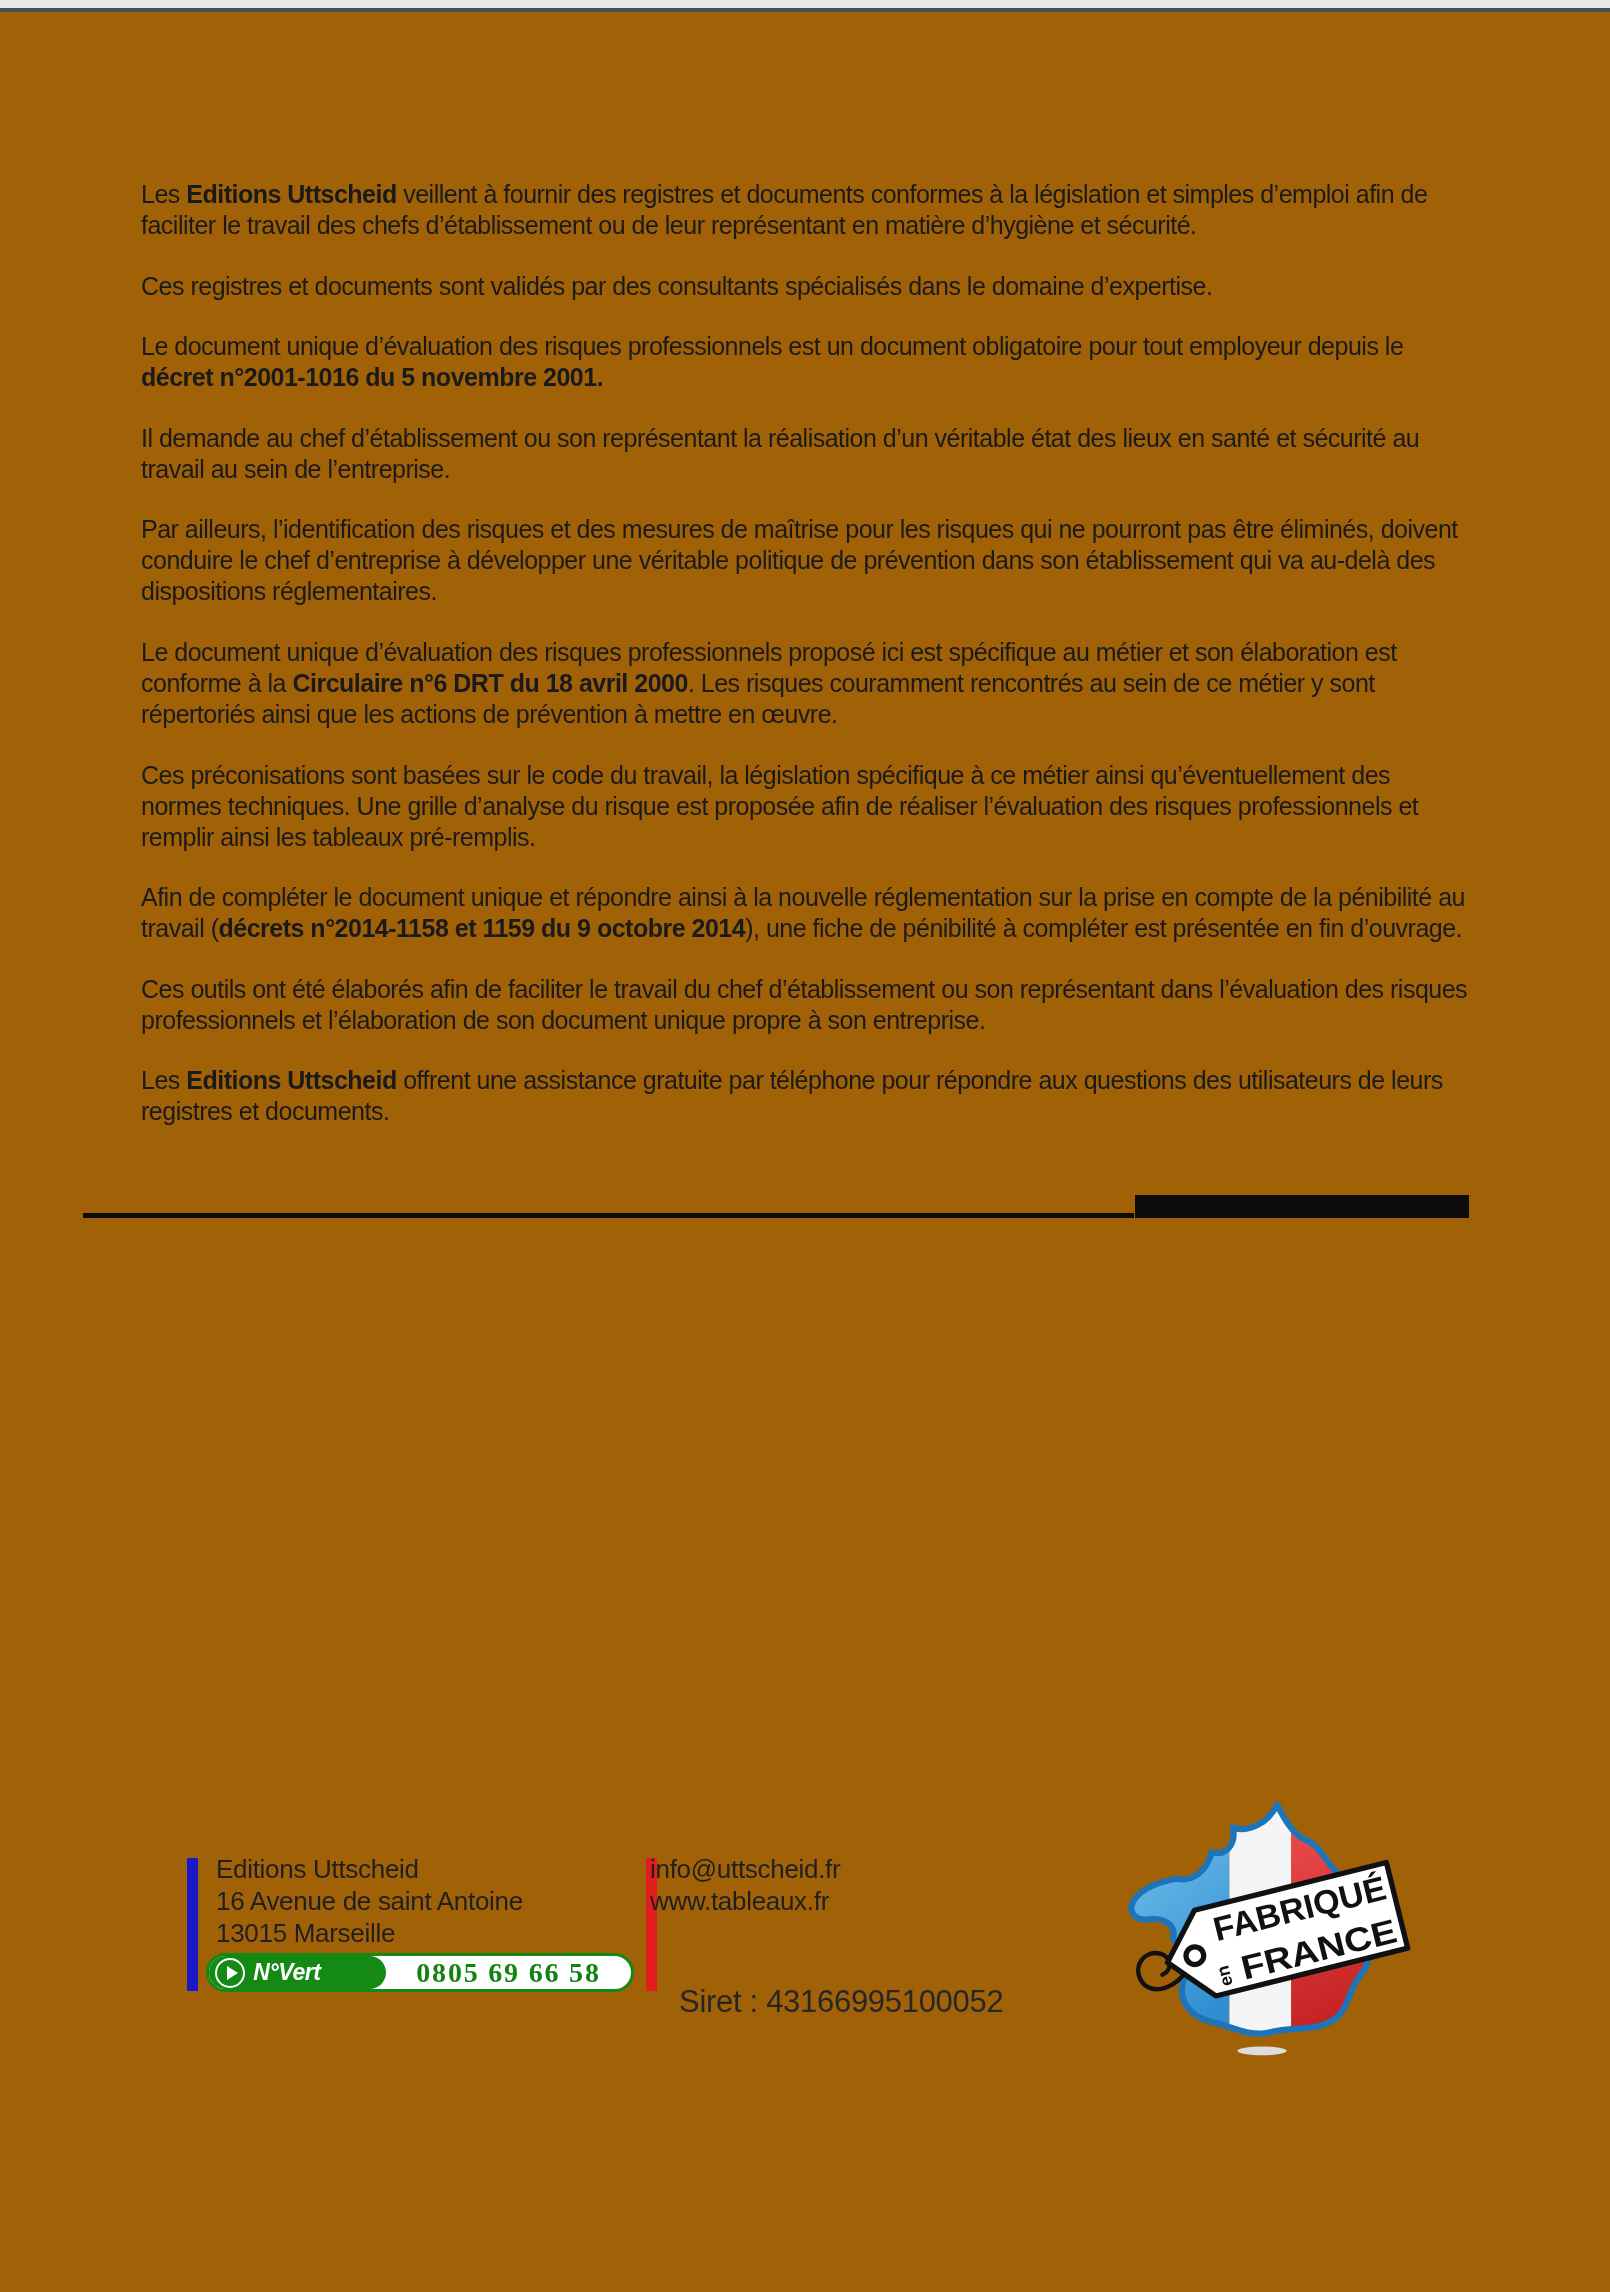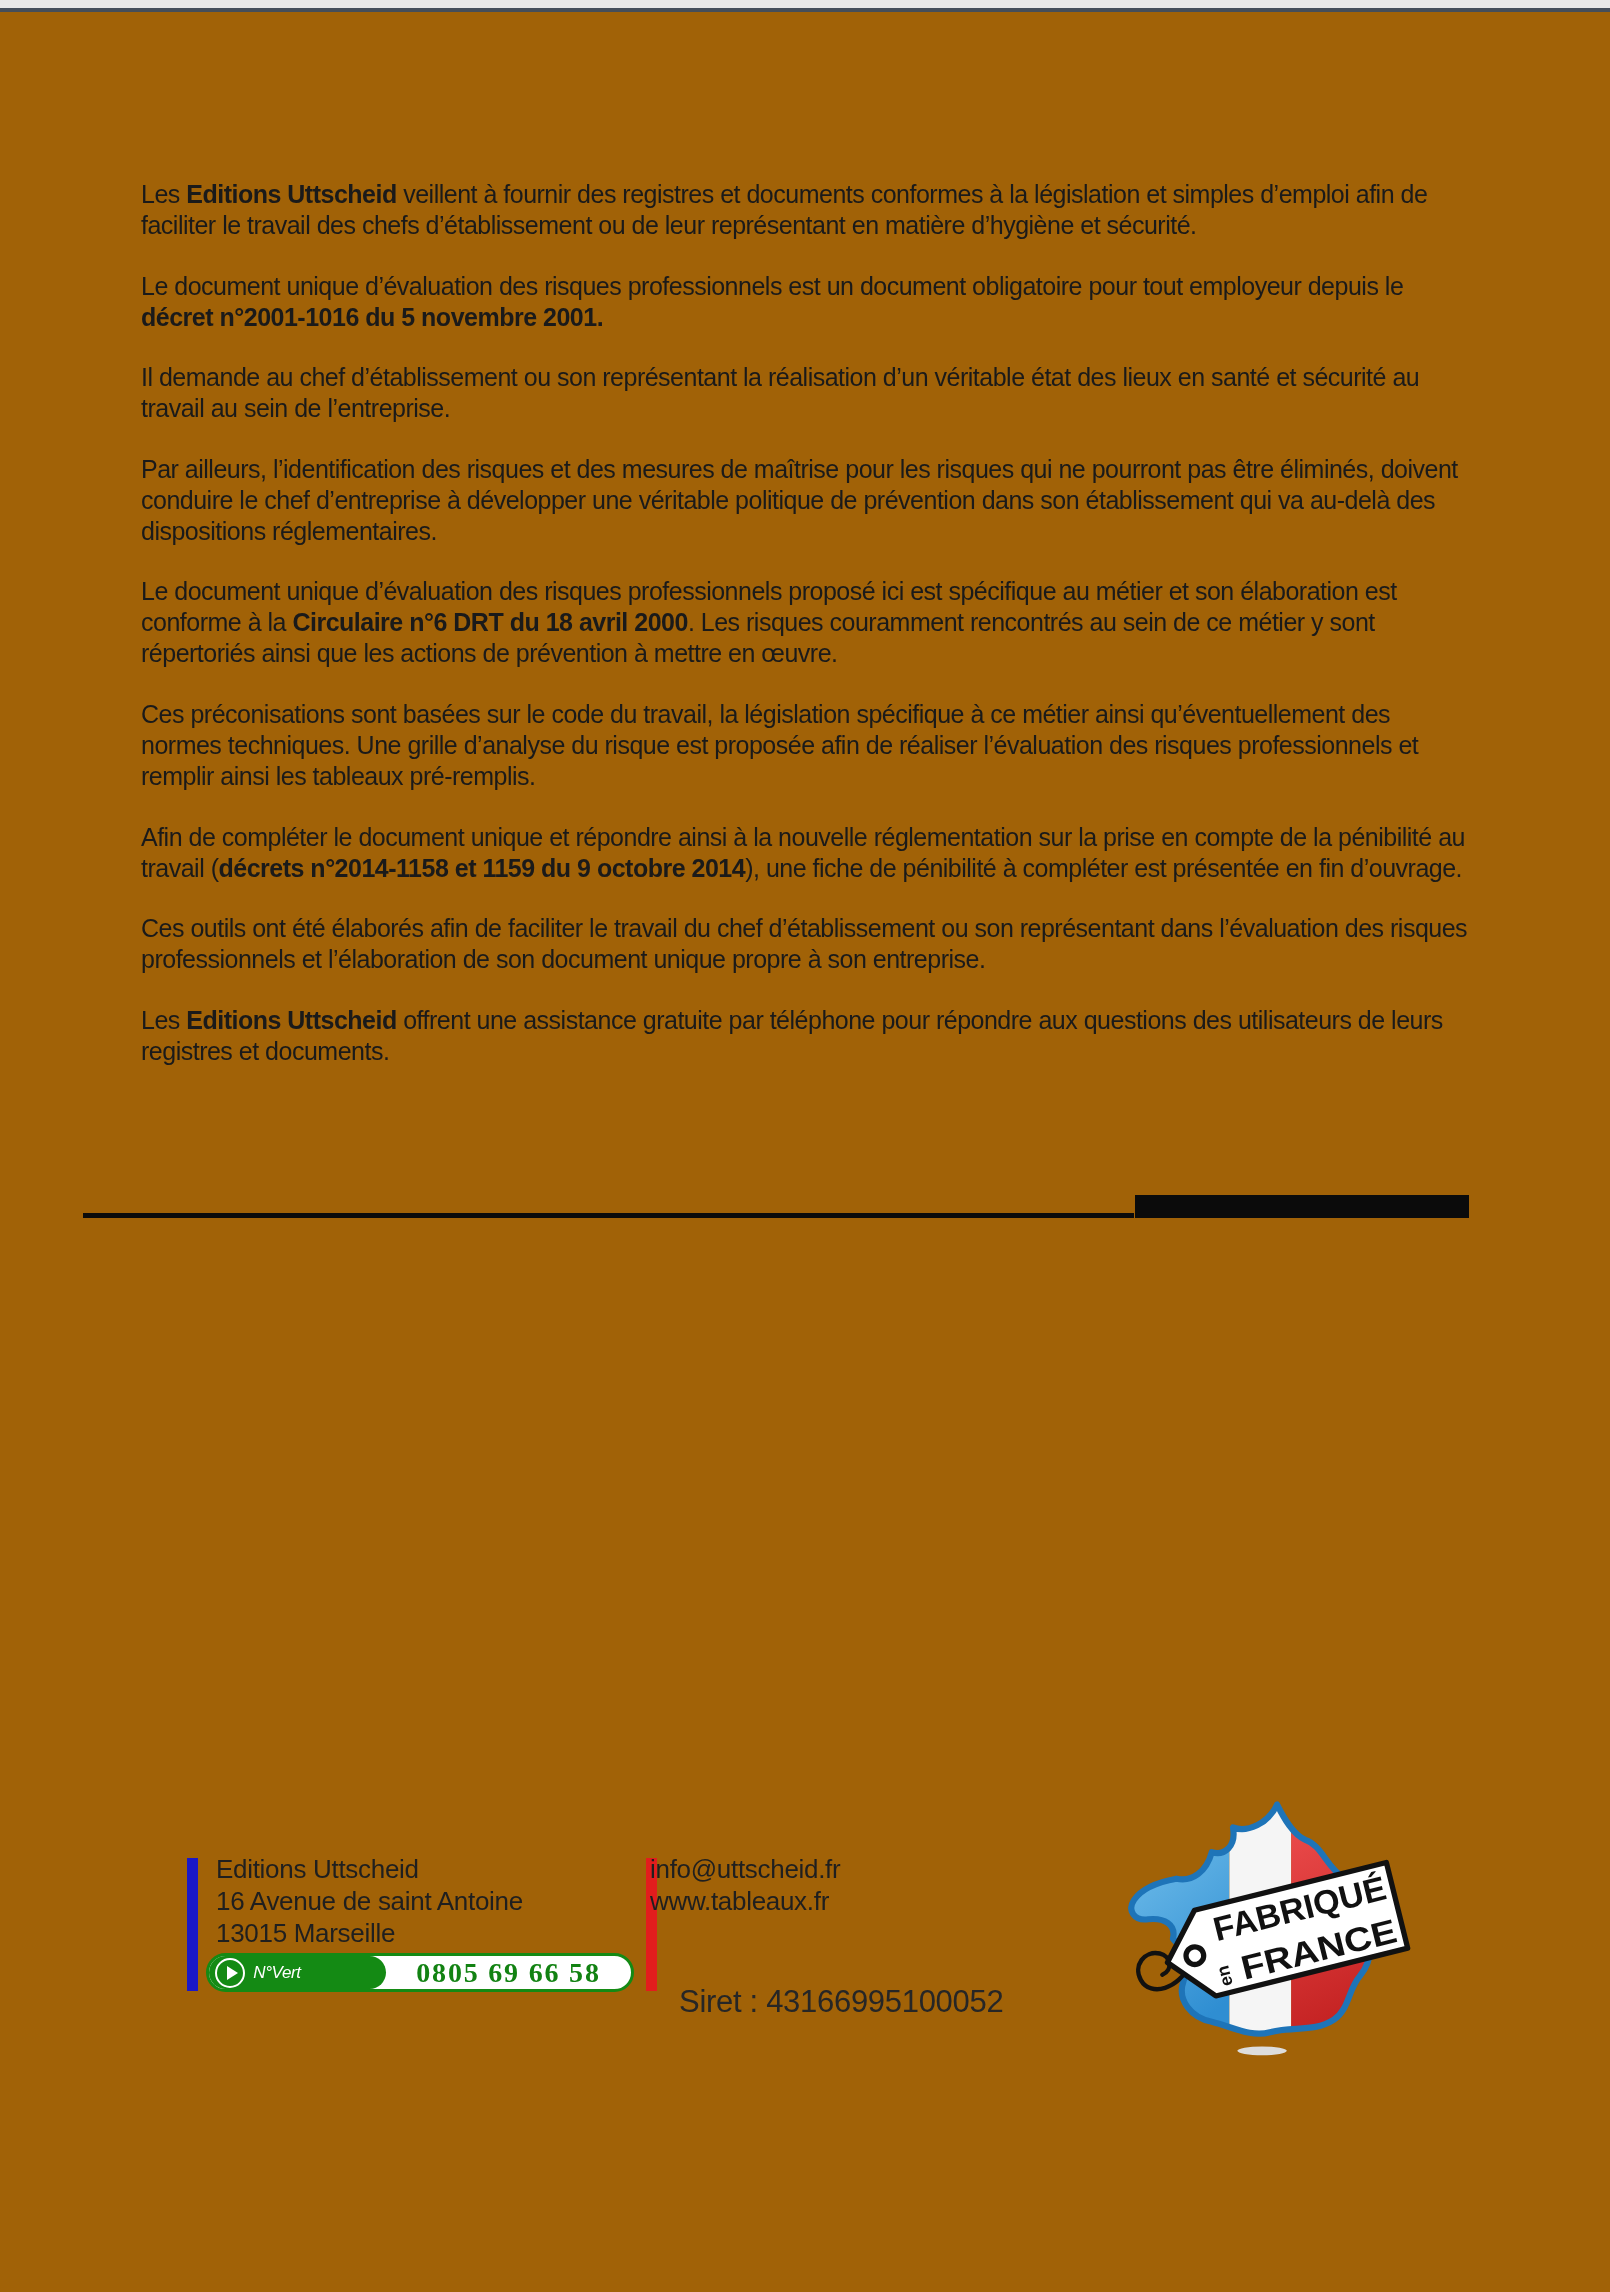--- a/index.html
+++ b/index.html
@@ -56,41 +56,42 @@
     border:2.7px solid #ffffff;background:#148a14;
     display:flex;align-items:center;justify-content:center;flex:0 0 auto;
   }
   .nvert-triangle{
     width:0;height:0;margin-left:3.6px;
     border-left:11.6px solid #ffffff;
     border-top:7.2px solid transparent;
     border-bottom:7.2px solid transparent;
   }
   .nvert-label{
-    color:#ffffff;font-weight:400;font-style:italic;
-    font-size:17px;letter-spacing:-0.4px;white-space:nowrap;
+    color:#ffffff;font-weight:700;font-style:italic;
+    font-size:23px;letter-spacing:-0.4px;white-space:nowrap;
   }
   .nvert-number{
     flex:1;display:flex;align-items:center;justify-content:center;
     font-family:"Liberation Serif", serif;font-weight:700;
     font-size:28px;color:#128212;letter-spacing:1.8px;white-space:nowrap;border-radius:7px;
   }
 
   
   .mif-logo{position:absolute;left:1125px;top:1793px;width:283px;height:256px;overflow:visible;}
 </style>
 </head>
 <body>
 
 <div class="page">
 
   <div class="edge-bar top"></div>
 
   <main class="content">
       <p class="para"><span>Les </span><b>Editions Uttscheid</b><span> veillent à fournir des registres et documents conformes à la législation et simples d’emploi afin de faciliter le travail des chefs d’établissement ou de leur représentant en matière d’hygiène et sécurité.</span></p>
+      <p class="para"><span>Ces registres et documents sont validés par des consultants spécialisés dans le domaine d’expertise.</span></p>
       <p class="para"><span>Le document unique d’évaluation des risques professionnels est un document obligatoire pour tout employeur depuis le </span><b>décret n°2001-1016 du 5 novembre 2001.</b></p>
       <p class="para"><span>Il demande au chef d’établissement ou son représentant la réalisation d’un véritable état des lieux en santé et sécurité au travail au sein de l’entreprise.</span></p>
       <p class="para"><span>Par ailleurs, l’identification des risques et des mesures de maîtrise pour les risques qui ne pourront pas être éliminés, doivent conduire le chef d’entreprise à développer une véritable politique de prévention dans son établissement qui va au-delà des dispositions réglementaires.</span></p>
       <p class="para"><span>Le document unique d’évaluation des risques professionnels proposé ici est spécifique au métier et son élaboration est conforme à la </span><b>Circulaire n°6 DRT du 18 avril 2000</b><span>. Les risques couramment rencontrés au sein de ce métier y sont répertoriés ainsi que les actions de prévention  à mettre en œuvre.</span></p>
       <p class="para"><span>Ces préconisations sont basées sur le code du travail, la législation spécifique à ce métier ainsi qu’éventuellement des normes techniques. Une grille d’analyse du risque est proposée afin de réaliser l’évaluation des risques professionnels et remplir ainsi les tableaux pré-remplis.</span></p>
       <p class="para"><span>Afin de compléter le document unique et répondre ainsi à la nouvelle réglementation  sur la prise en compte de la pénibilité au travail (</span><b>décrets n°2014-1158 et 1159 du 9 octobre 2014</b><span>), une fiche de pénibilité à compléter est présentée en fin d’ouvrage.</span></p>
       <p class="para"><span>Ces outils ont été élaborés afin de faciliter le travail du chef d’établissement ou son représentant dans l’évaluation des risques professionnels et l’élaboration de son document unique propre à son entreprise.</span></p>
       <p class="para"><span>Les </span><b>Editions Uttscheid</b><span> offrent une assistance gratuite par téléphone pour répondre aux questions des utilisateurs de leurs registres et documents.</span></p>
     </main>
 

